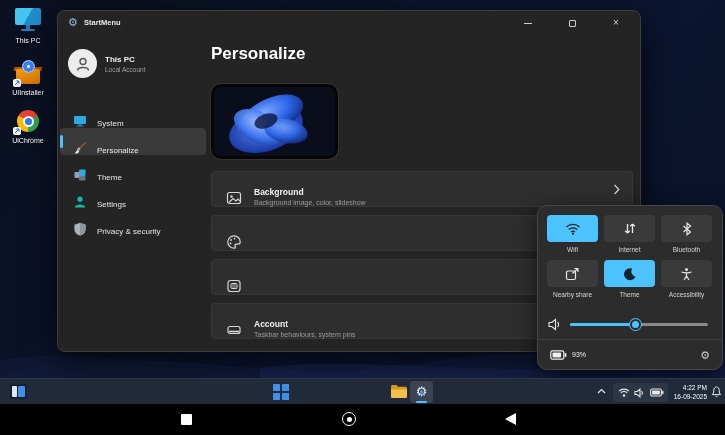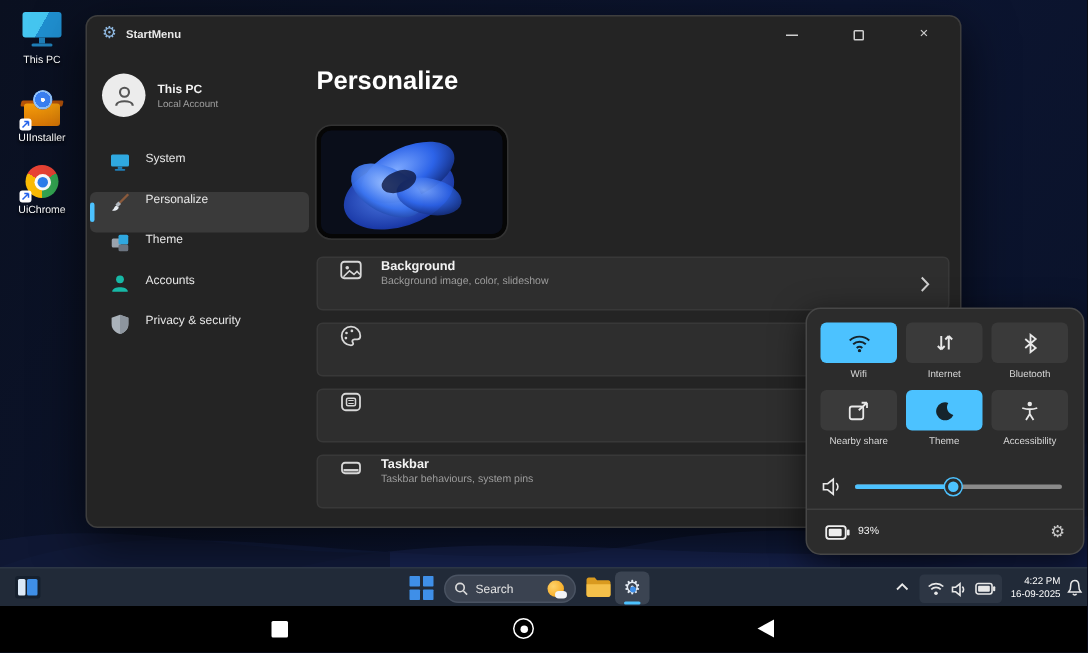--- a/index.html
+++ b/index.html
@@ -43,36 +43,36 @@
   .glyph-max { width:7px; height:7px; border:1px solid #cfcfcf; border-radius:1px; }
   .glyph-close { font-size:10px; color:#cfcfcf; line-height:10px; }
 
   
   .sidebar { position:absolute; left:0; top:24px; width:150px; bottom:0; }
   .account { position:absolute; left:10px; top:14px; display:flex; align-items:center; gap:8px; cursor:pointer; }
   .avatar { width:29px; height:29px; border-radius:50%; background:#ececec; display:flex; align-items:center; justify-content:center; }
   .acct-name { font-size:8px; color:#f2f2f2; font-weight:700; }
   .acct-sub { font-size:6.5px; color:#9f9f9f; margin-top:2px; }
   .nav { position:absolute; left:2px; right:2px; top:66px; }
-  .nav-item { position:relative; display:flex; align-items:flex-start; gap:10px; height:27px; padding-left:13px;
+  .nav-item { position:relative; display:flex; align-items:flex-end; gap:10px; height:27px; padding-left:13px;
               border-radius:4px; cursor:pointer; }
   .nav-item .nav-lbl { font-size:8px; color:#e6e6e6; }
   .nav-item.selected { background:#3a3a3a; }
   .nav-item.selected::before { content:""; position:absolute; left:0; top:7px; width:3px; height:13px;
               border-radius:2px; background:#4cc2ff; }
   .nav-ic { width:14px; height:14px; position:relative; flex:0 0 14px; }
 
   
   .main { position:absolute; left:153px; top:24px; right:0; bottom:0; }
   .page-title { position:absolute; left:0; top:9px; font-size:17px; font-weight:700; color:#fff; }
   .preview { position:absolute; left:0; top:49px; width:127px; height:75px; border-radius:10px;
              border:3px solid #060606; outline:1px solid #333; overflow:hidden; background:#0b0f1c; }
   .rows { position:absolute; left:0; top:136px; width:422px; }
   .row { position:relative; height:36px; margin-bottom:8px; background:#2e2e2e; border:1px solid #383838;
-         border-radius:4px; display:flex; align-items:flex-start; padding:0 14px; gap:12px; cursor:pointer; }
+         border-radius:4px; display:flex; align-items:flex-end; padding:0 14px; gap:12px; cursor:pointer; }
   .row-ic { width:16px; height:16px; flex:0 0 16px; }
   .row-title { font-size:8.5px; color:#f2f2f2; font-weight:700; }
   .row-sub { font-size:7px; color:#9c9c9c; margin-top:2px; }
   .row-chevron { position:absolute; right:12px; top:12px; }
 
   
   .qs { position:absolute; left:537px; top:205px; width:186px; height:165px; z-index:3;
         background:#2c2c2c; border:1px solid #474747; border-radius:10px;
         box-shadow:0 6px 22px rgba(0,0,0,.6); }
   .qs-grid { position:absolute; left:9px; top:9px; display:grid; grid-template-columns:repeat(3,51px);
@@ -249,21 +249,21 @@
           </span>
           <span class="nav-lbl">Theme</span>
         </div>
         <div class="nav-item">
           <span class="nav-ic">
             <svg width="14" height="14" viewBox="0 0 14 14">
                 <circle cx="7" cy="4.2" r="2.6" fill="#17b8a6"></circle>
                 <path d="M1.8 12.5 C1.8 8.6 12.2 8.6 12.2 12.5 Z" fill="#17b8a6"></path>
               </svg>
           </span>
-          <span class="nav-lbl">Accounts</span>
+          <span class="nav-lbl">Settings</span>
         </div>
         <div class="nav-item">
           <span class="nav-ic">
             <svg width="14" height="14" viewBox="0 0 14 14">
                 <path d="M7 0.8 L12.6 2.8 V7 C12.6 10.6 10 12.9 7 13.6 C4 12.9 1.4 10.6 1.4 7 V2.8 Z" fill="#aab2ba"></path>
                 <path d="M7 0.8 L12.6 2.8 V7 C12.6 10.6 10 12.9 7 13.6 Z" fill="#8d959e"></path>
               </svg>
           </span>
           <span class="nav-lbl">Privacy &amp; security</span>
         </div>
@@ -353,21 +353,21 @@
         </div>
 
         <div class="row">
           <span class="row-ic">
             <svg width="16" height="16" viewBox="0 0 16 16">
                 <rect x="2" y="4.5" width="12" height="7" rx="2" fill="none" stroke="#d8d8d8" stroke-width="1.2"></rect>
                 <path d="M3 9.5 h10" stroke="#d8d8d8" stroke-width="1.6"></path>
               </svg>
           </span>
           <div>
-            <div class="row-title">Taskbar</div>
+            <div class="row-title">Account</div>
             <div class="row-sub">Taskbar behaviours, system pins</div>
           </div>
           <span class="row-chevron">
             <svg width="7" height="11" viewBox="0 0 7 11">
                 <path d="M1.5 1 L5.8 5.5 L1.5 10" stroke="#cfcfcf" stroke-width="1.3" fill="none"></path>
               </svg>
           </span>
         </div>
       </div>
     </div>
@@ -459,31 +459,20 @@
         <div class="p2"></div>
       </div>
 
     <div class="tb-start">
         <i></i>
         <i></i>
         <i></i>
         <i></i>
       </div>
 
-    <div class="tb-search">
-      <svg width="9" height="9" viewBox="0 0 9 9">
-        <circle cx="3.7" cy="3.7" r="2.8" fill="none" stroke="#dadada" stroke-width="1.1"></circle>
-        <path d="M6 6 L8.4 8.4" stroke="#dadada" stroke-width="1.1"></path>
-      </svg>
-      <span class="tb-search-txt">Search</span>
-      <span class="weather">
-          <span class="sun"></span>
-          <span class="cloud"></span>
-        </span>
-    </div>
 
     <div class="tb-folder">
       <svg width="18" height="15" viewBox="0 0 18 15">
         <path d="M1 2.5 C1 1.7 1.7 1 2.5 1 H6.5 L8 2.8 H15.5 C16.3 2.8 17 3.5 17 4.3 V12.5 C17 13.3 16.3 14 15.5 14 H2.5 C1.7 14 1 13.3 1 12.5 Z" fill="#d99a1f"></path>
         <path d="M1 5.5 H17 V12.5 C17 13.3 16.3 14 15.5 14 H2.5 C1.7 14 1 13.3 1 12.5 Z" fill="#f4c04a"></path>
       </svg>
     </div>
 
     <div class="tb-settings">
       <span class="tb-gear">⚙</span>

